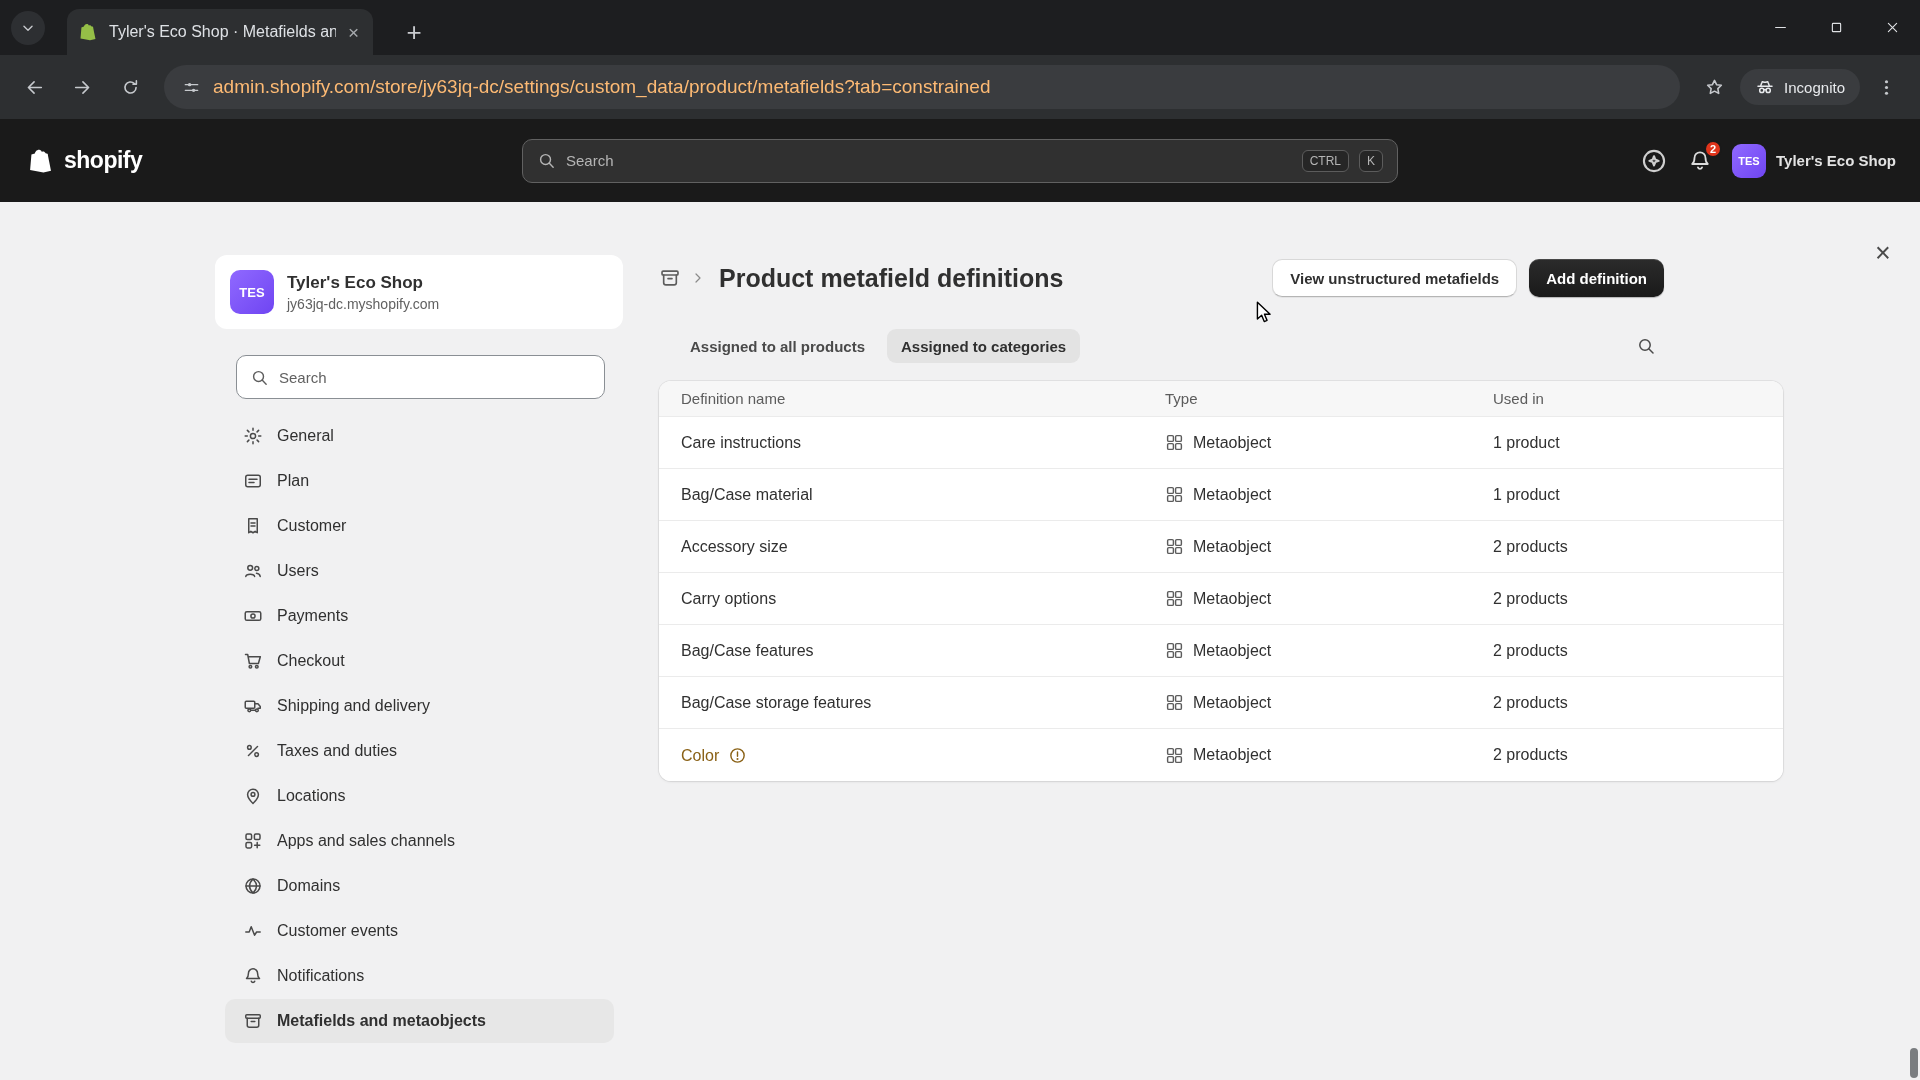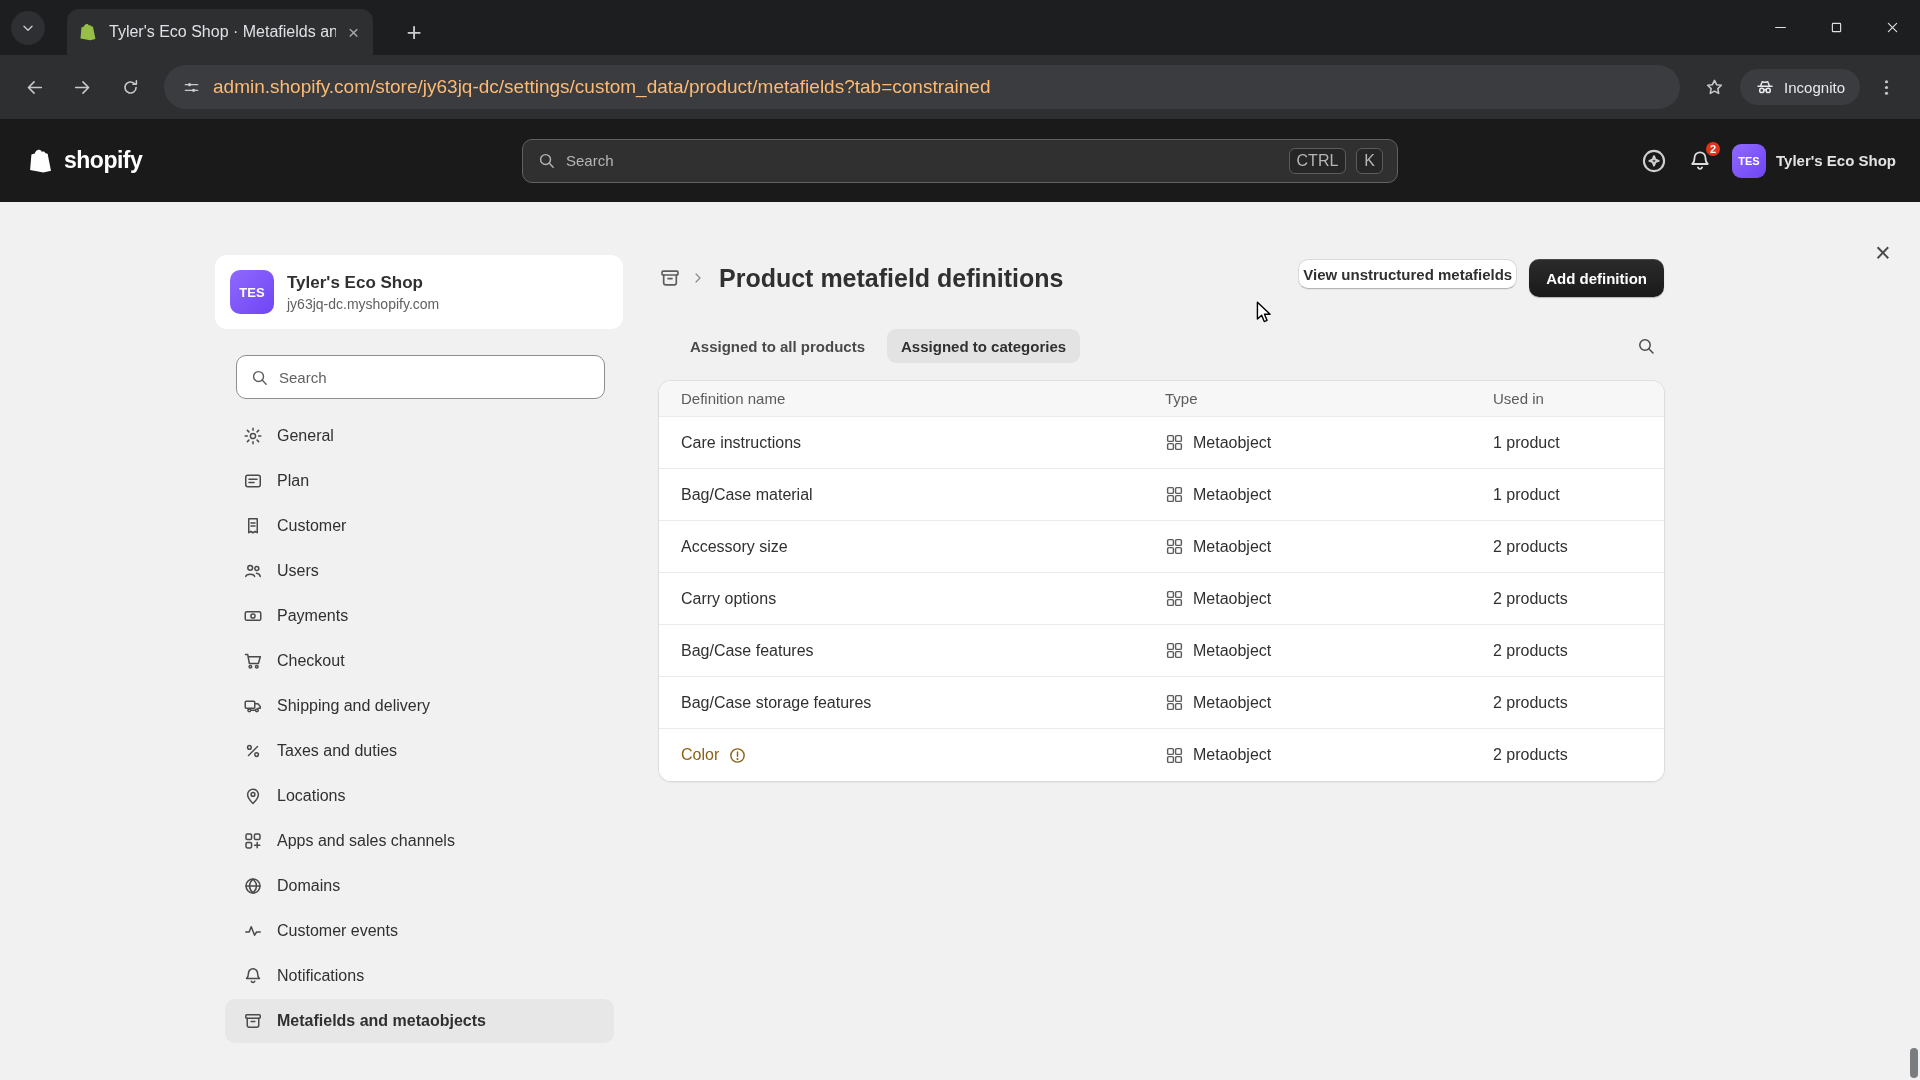--- a/index.html
+++ b/index.html
@@ -36,21 +36,21 @@
   .incognito-chip .ic { width:20px; height:20px; }
 
   
   .shopify-bar { position:absolute; top:119px; left:0; right:0; height:83px; background:#1a1a1a; }
   .logo { position:absolute; left:28px; top:50%; transform:translateY(-50%); display:flex; align-items:center; gap:8px; color:#fff; }
   .logo .ic { width:28px; height:28px; }
   .logo-word { font-size:23px; font-weight:700; letter-spacing:-.5px; }
   .topbar-search { position:absolute; left:50%; top:50%; transform:translate(-50%,-50%); width:876px; height:44px; background:#303030; border:1px solid #616161; border-radius:10px; display:flex; align-items:center; padding:0 14px; gap:10px; }
   .topbar-search .ic { width:19px; height:19px; color:#b5b5b5; }
   .topbar-search-text { flex:1; color:#b5b5b5; font-size:15px; }
-  .kbd { border:1px solid #5c5c5c; background:#262626; color:#b5b5b5; font-size:16px; border-radius:6px; padding:3px 7px; }
+  .kbd { border:1px solid #5c5c5c; background:#262626; color:#b5b5b5; font-size:12px; border-radius:6px; padding:3px 7px; }
   .topbar-right { position:absolute; right:24px; top:50%; transform:translateY(-50%); display:flex; align-items:center; gap:20px; }
   .assistant-btn { width:28px; height:28px; color:#cfcfcf; }
   .bell-wrap { position:relative; width:24px; height:24px; color:#dcdcdc; }
   .badge { position:absolute; top:-9px; right:-10px; background:#e0341b; color:#fff; font-size:11px; font-weight:700; border-radius:9px; min-width:18px; height:18px; padding:0 4px; display:flex; align-items:center; justify-content:center; border:2px solid #1a1a1a; }
   .store-chip { display:flex; align-items:center; gap:10px; }
   .avatar-sm { width:34px; height:34px; border-radius:9px; background:linear-gradient(135deg,#9069ff,#6f45f2); color:#fff; font-size:11px; font-weight:700; display:flex; align-items:center; justify-content:center; }
   .store-chip-name { color:#e3e3e3; font-size:15px; font-weight:700; }
 
   
   .settings { position:absolute; top:202px; left:0; right:0; bottom:0; background:#f1f1f2; overflow:hidden; }
@@ -68,34 +68,34 @@
   .nav-item.selected { background:#e7e7e7; font-weight:700; }
   .nav-icon { width:20px; height:20px; color:#4a4a4a; }
 
   .modal-close { position:absolute; left:1868px; top:36px; width:30px; height:30px; color:#4a4a4a; font-size:27px; display:flex; align-items:center; justify-content:center; }
 
   .main-header { position:absolute; left:659px; top:56px; width:1005px; height:40px; display:flex; align-items:center; gap:9px; }
   .crumb-icon { width:22px; height:22px; color:#5c5c5c; }
   .crumb-chevron { width:16px; height:16px; color:#8a8a8a; }
   .page-title { font-size:25px; font-weight:700; color:#303030; margin-left:4px;text-align:center; }
   .header-actions { margin-left:auto; display:flex; gap:12px; }
-  .btn-secondary { height:30px; padding:0 4px; background:#fff; border:1px solid #d8d8d8; border-bottom-color:#b5b5b5; border-radius:10px; font-size:15px; font-weight:700; color:#303030; display:flex; align-items:center; box-shadow:0 1px 0 rgba(0,0,0,.05); }
+  .btn-secondary { height:38px; padding:0 17px; background:#fff; border:1px solid #d8d8d8; border-bottom-color:#b5b5b5; border-radius:10px; font-size:15px; font-weight:700; color:#303030; display:flex; align-items:center; box-shadow:0 1px 0 rgba(0,0,0,.05); }
   .btn-primary { height:38px; padding:0 17px; background:linear-gradient(180deg,#2b2b2b,#1a1a1a); border-radius:10px; color:#fff; font-size:15px; font-weight:700; display:flex; align-items:center; box-shadow:inset 0 1px 0 rgba(255,255,255,.14), 0 1px 1px rgba(0,0,0,.25); }
 
   .tabs-row { position:absolute; left:676px; top:126px; width:988px; display:flex; align-items:center; gap:8px; }
   .tab-pill { height:34px; padding:0 14px; display:flex; align-items:center; border-radius:9px; font-size:15px; font-weight:700; color:#4a4a4a; }
   .tab-pill.selected { background:#e3e3e3; color:#303030; }
   .tabs-search-btn { margin-left:auto; width:36px; height:36px; border-radius:9px; color:#4a4a4a; display:flex; align-items:center; justify-content:center; }
   .tabs-search-btn .ic { width:20px; height:20px; }
 
-  .card { position:absolute; left:659px; top:179px; width:1005px; background:#fff; border-radius:12px; box-shadow:0 0 0 1px rgba(0,0,0,.06), 0 1px 3px rgba(0,0,0,.08); overflow:hidden; }
+  .card { position:absolute; left:659px; top:179px; width:1124px; background:#fff; border-radius:12px; box-shadow:0 0 0 1px rgba(0,0,0,.06), 0 1px 3px rgba(0,0,0,.08); overflow:hidden; }
   .thead { display:grid; grid-template-columns:484px 328px 1fr; padding-left:22px; height:36px; align-items:center; background:#f7f7f7; border-bottom:1px solid #ebebeb; color:#5c5c5c; font-size:15px; }
   .trow { display:grid; grid-template-columns:484px 328px 1fr; padding-left:22px; height:52px; align-items:center; font-size:16px; color:#303030; border-bottom:1px solid #ebebeb; background:#fff; }
   .trow:last-child { border-bottom:none; }
-  .cell-name { display:flex; align-items:center; gap:9px; }
+  .cell-name { display:flex; align-items:flex-end; gap:9px; }
   .cell-name-text.warn { color:#8a6116; }
   .warn-icon { display:none; width:19px; height:19px; color:#8a6116; }
   .warn-icon.show { display:inline-flex; }
   .cell-type { display:flex; align-items:center; gap:9px; }
   .metaobject-icon { width:19px; height:19px; color:#5c5c5c; }
 
   .scroll-thumb { position:absolute; right:2px; bottom:2px; width:8px; height:30px; background:#7a7d80; border-radius:4px; }
 
   .cursor { position:absolute; left:1252px; top:300px; width:26px; height:26px; pointer-events:none; z-index:99; }
 </style>

